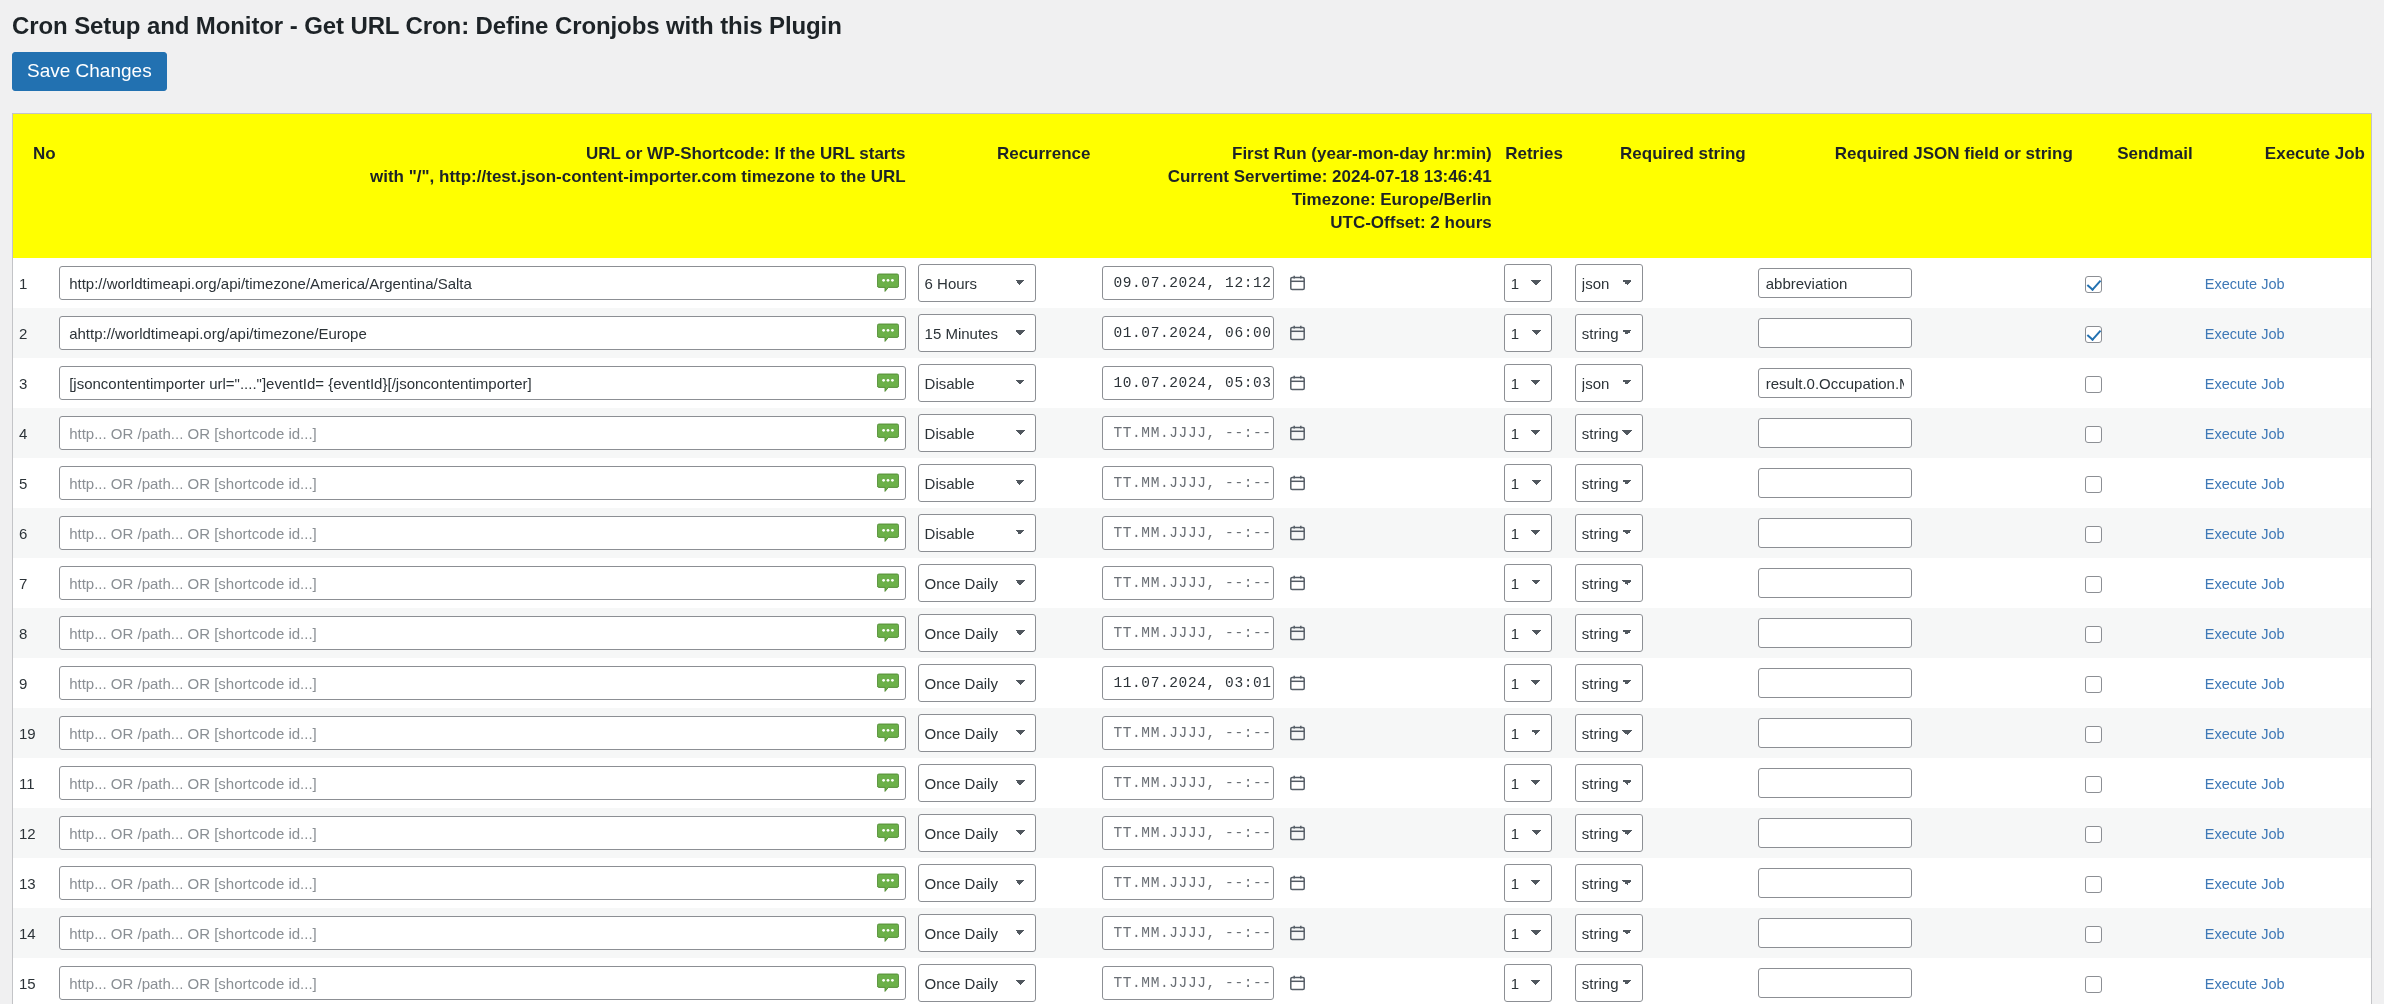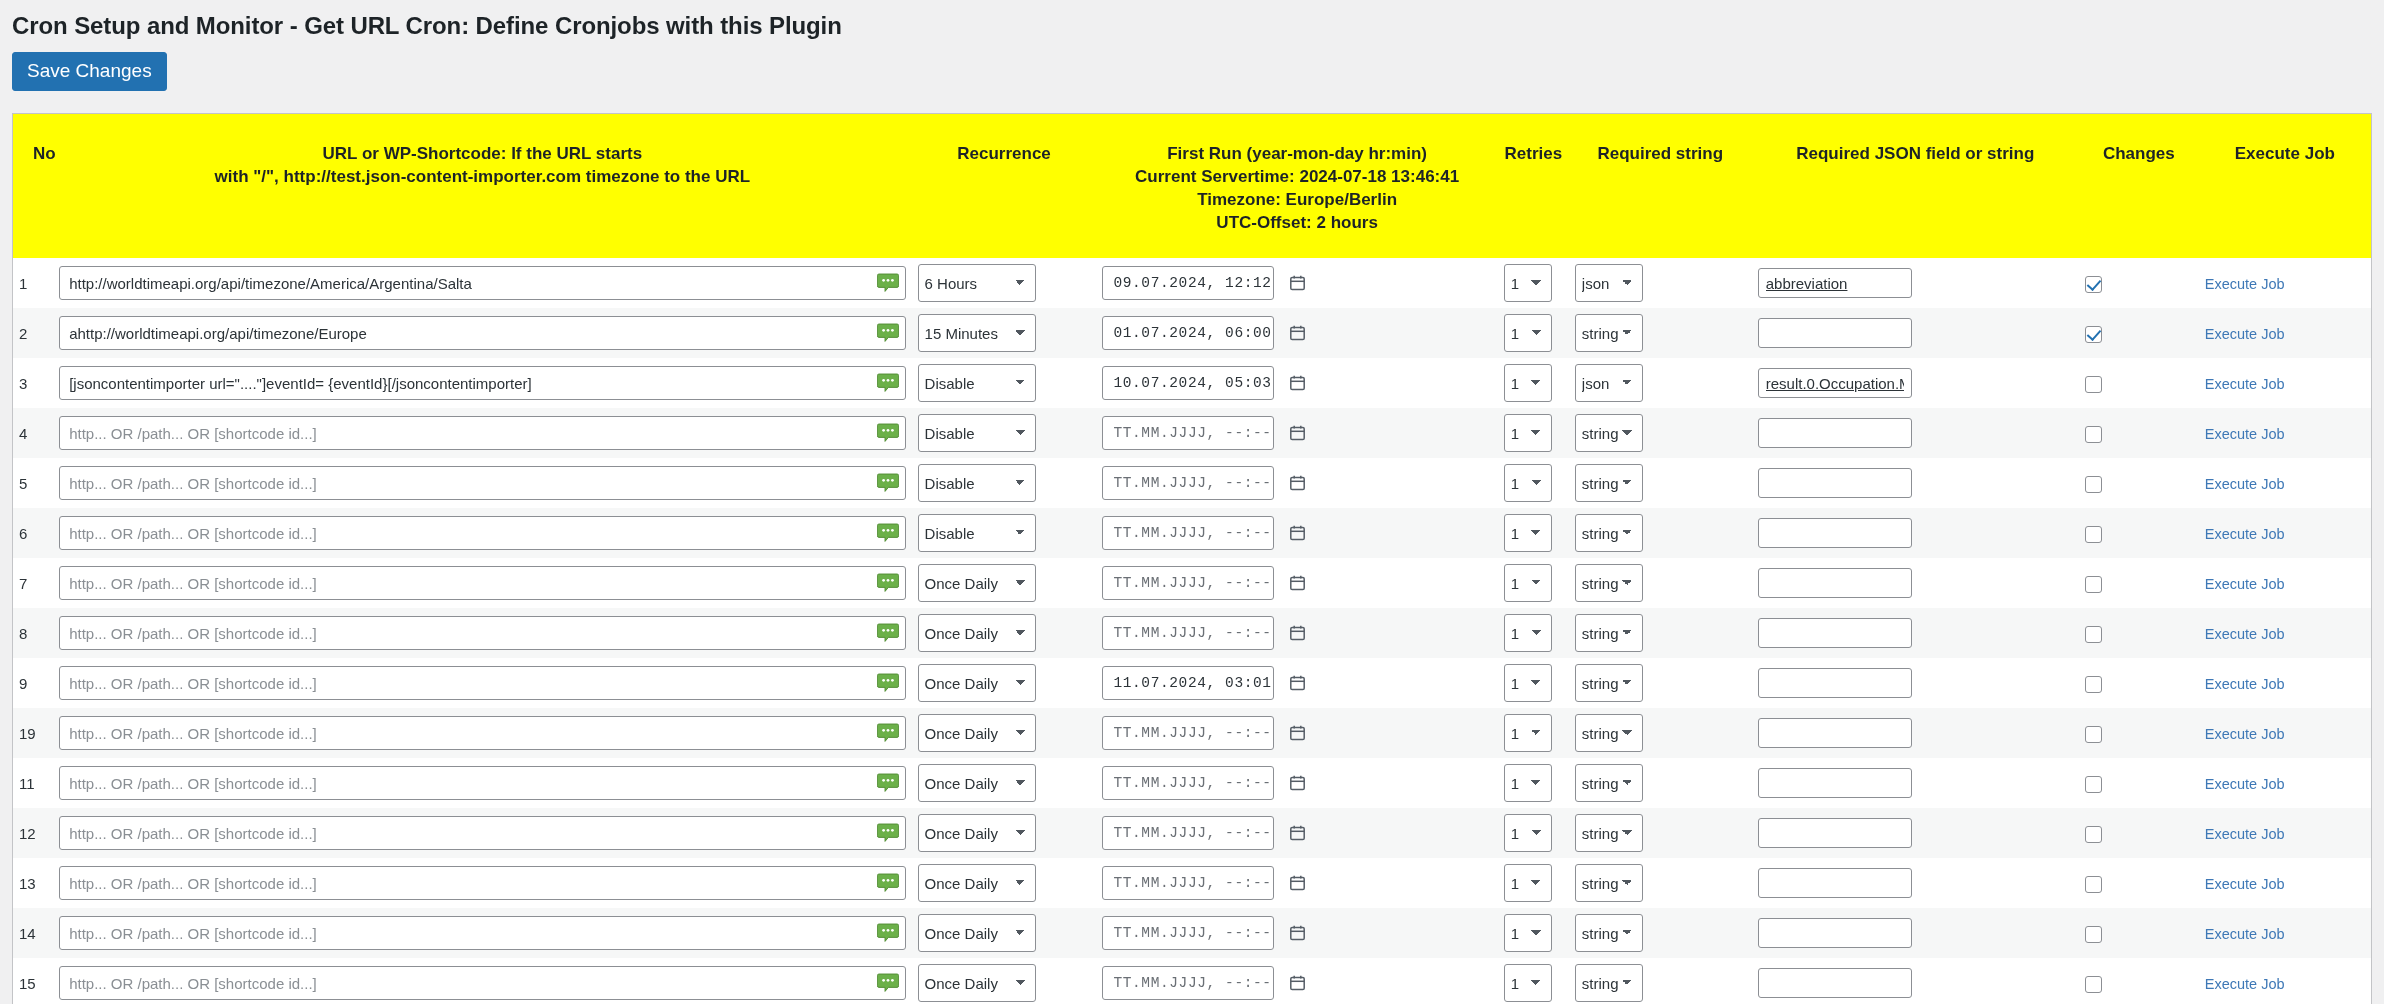--- a/index.html
+++ b/index.html
@@ -46,21 +46,21 @@
     width: 2360px;
     margin: 22px 0 0 12px;
     border-collapse: collapse;
     background: #fff;
     border: 1px solid #c3c4c7;
     table-layout: fixed;
   }
   table.cron thead th {
     background: #ffff00;
     color: #1d2327;
-    text-align: center;
+    text-align: right;
     font-size: 17px;
     font-weight: bold;
     vertical-align: top;
     padding: 28px 6px 24px 6px;
     line-height: 1.36;
     white-space: pre-line;
   }
   table.cron thead th.c-no { padding-left: 20px; }
   table.cron tbody td {
     padding: 6px 6px;
@@ -147,21 +147,20 @@
     width: 154px;
     height: 30px;
     padding: 3px 7px;
     border: 1px solid #8c8f94;
     border-radius: 3px;
     font-size: 15px;
     color: #2c3338;
     background: #fff;
     font-family: "Liberation Sans", sans-serif;
     outline: none;
-    text-decoration: underline;
   }
 
   .chk {
     width: 17px;
     height: 17px;
     border: 1px solid #8c8f94;
     border-radius: 3px;
     background: #fff;
     display: inline-block;
     position: relative;
@@ -226,21 +225,21 @@
         <th class="c-url">URL or WP-Shortcode: If the URL starts
 with "/", http://test.json-content-importer.com timezone to the URL</th>
         <th class="c-rec">Recurrence</th>
         <th class="c-fr">First Run (year-mon-day hr:min)
 Current Servertime: 2024-07-18 13:46:41
 Timezone: Europe/Berlin
 UTC-Offset: 2 hours</th>
         <th class="c-ret">Retries</th>
         <th class="c-fmt">Required string</th>
         <th class="c-json">Required JSON field or string</th>
-        <th class="c-send">Changes</th>
+        <th class="c-send">Sendmail</th>
         <th class="c-exec">Execute Job</th>
       </tr>
     </thead>
     <tbody id="cron-rows">
         <tr>
           <td class="c-no">1</td>
           <td>
             <span class="url-wrap"><input class="url-input" type="text" value="http://worldtimeapi.org/api/timezone/America/Argentina/Salta" placeholder="http... OR /path... OR [shortcode id...]" style=""><span class="bubble-icon"><svg width="22" height="20" viewBox="0 0 22 20">
                   <path d="M2 1h18a1.6 1.6 0 0 1 1.6 1.6v10.2A1.6 1.6 0 0 1 20 14.4h-8.6L8 18.4v-4H2A1.6 1.6 0 0 1 .4 12.8V2.6A1.6 1.6 0 0 1 2 1z" fill="#6cb04a" stroke="#4f8a32" stroke-width="0.9"></path>
                   <circle cx="6.6" cy="7.3" r="1.35" fill="#ffffff"></circle>

